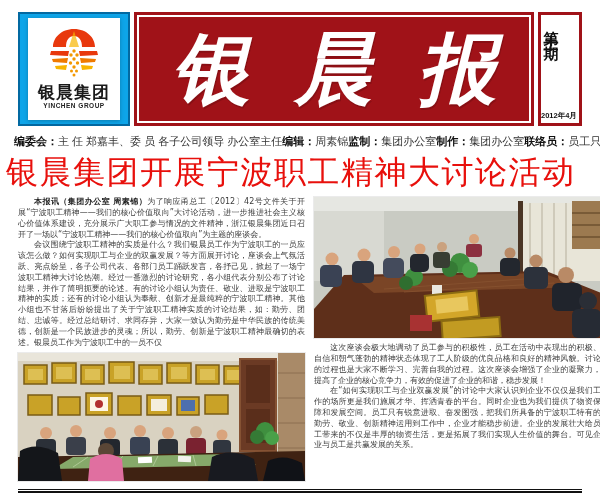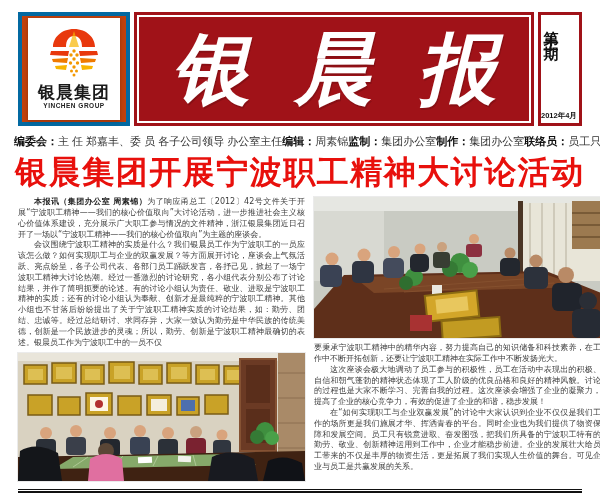--- a/index.html
+++ b/index.html
@@ -1,39 +1,39 @@
 <!DOCTYPE html>
 <html><head>
 <meta charset="utf-8">
 <style>
   * { margin: 0; padding: 0; box-sizing: border-box; }
   html,body { width: 600px; height: 502px; background: #ffffff; overflow: hidden; }
   body { font-family: "Liberation Sans", sans-serif; position: relative; }
 
   
   .masthead { display: flex; align-items: stretch; margin: 12px 18px 0 18px; height: 114px; gap: 4px; }
-  .logo-box { width: 112px; border: 4px solid #0369a1; background: #c2410c; display: flex; align-items: center; justify-content: center; }
+  .logo-box { width: 112px; border: 2px solid #0369a1; background: #0ea5e9; display: flex; align-items: center; justify-content: center; }
   .logo-card { width: 92px; height: 102px; background: #fff; box-shadow: 0 1px 4px rgba(0,0,0,.25); display: flex; flex-direction: column; align-items: center; justify-content: center; }
   .logo-cn { font-family: "DejaVu Serif", serif; font-weight: bold; color: #1a1a1a; font-size: 17px; letter-spacing: 1px; line-height: 1.1; margin-top: 2px; }
   .logo-en { font-size: 6.5px; color: #222; letter-spacing: .5px; font-weight: bold; }
   .title-box { flex: 1; background: #a01218; position: relative; display: flex; align-items: center; }
   .title-inner { position: absolute; inset: 3px; border: 2px solid #ffffff; }
   .title-row { position: relative; width: 100%; display: flex; justify-content: space-between; padding: 0 38px; z-index: 2; }
   .title-char { color: #ffffff; font-family: "DejaVu Serif", serif; font-style: italic; font-weight: bold; font-size: 78px; line-height: 104px; text-shadow: 1px 2px 0 rgba(0,0,0,.15); }
   .issue-box { width: 44px; border: 3px solid #a01218; background: #fff; display: flex; flex-direction: column; align-items: flex-start; justify-content: space-between; padding: 4px 16px 2px 0; }
   .issue-vert { writing-mode: vertical-rl; text-orientation: upright; font-family: "DejaVu Serif", serif; font-weight: bold; color: #111; font-size: 15px; letter-spacing: 5px; }
   .issue-date { font-size: 7.5px; font-weight: bold; color: #111; white-space: nowrap; }
 
   
   .credits { display: flex; justify-content: space-between; margin: 8px 14px 0 14px; white-space: nowrap; }
   .credit-item { font-size: 11px; color: #333; }
   .credit-label { font-weight: bold; color: #111; }
 
   
-  .headline { margin: 6px 6px 0 6px; text-align: center; color: #e8100c; font-weight: 700; font-size: 32px; letter-spacing: 1.5px; line-height: 1.1; font-family: "Liberation Sans", sans-serif; }
+  .headline { margin: 6px 6px 0 6px; text-align: left; color: #e8100c; font-weight: 400; font-size: 32px; letter-spacing: 1.5px; line-height: 1.1; font-family: "Liberation Sans", sans-serif; }
 
   
   .body-area { display: flex; gap: 9px; margin: 7px 18px 0 18px; }
   .col { width: 287px; }
   .article-text { font-size: 8px; line-height: 10.8px; color: #3d3d3d; text-align: justify; font-family: "DejaVu Sans", sans-serif; }
   .article-text p { text-indent: 2em; }
   .article-text p.noindent { text-indent: 0; }
   .lead { font-weight: bold; color: #222; }
   .photo { display: block; margin-top: 5px; box-shadow: 0 0 0 1px rgba(0,0,0,.08); }
   .photo-top { margin-top: 0; margin-bottom: 5px; }
@@ -281,21 +281,20 @@
 
       <g>
         <rect x="112" y="96" width="52" height="26" fill="#d3a629" stroke="#8a6a12" stroke-width="2" transform="rotate(-6 138 109)"></rect>
         <rect x="122" y="101" width="32" height="14" fill="#e8c75e" transform="rotate(-6 138 108)"></rect>
         <rect x="128" y="122" width="58" height="19" fill="#c29b22" stroke="#8a6a12" stroke-width="2" transform="rotate(-4 157 131)"></rect>
         <rect x="96" y="118" width="22" height="16" fill="#a83232"></rect>
       </g>
     </svg>
 
     <div class="article-text">
-      <p class="noindent">要秉承宁波职工精神中的精华内容，努力提高自己的知识储备和科技素养，在工作中不断开拓创新，还要让宁波职工精神在实际工作中不断发扬光大。</p>
       <p>这次座谈会极大地调动了员工参与的积极性，员工在活动中表现出的积极、自信和朝气蓬勃的精神状态体现了工人阶级的优良品格和良好的精神风貌。讨论的过程也是大家不断学习、完善自我的过程。这次座谈会增强了企业的凝聚力，提高了企业的核心竞争力，有效的促进了企业的和谐，稳步发展！</p>
       <p>在“如何实现职工与企业双赢发展”的讨论中大家认识到企业不仅仅是我们工作的场所更是我们施展才华、挥洒青春的平台。同时企业也为我们提供了物资保障和发展空间。员工只有锐意进取、奋发图强，把我们所具备的宁波职工特有的勤劳、敬业、创新精神运用到工作中，企业才能稳步前进。企业的发展壮大给员工带来的不仅是丰厚的物资生活，更是拓展了我们实现人生价值的舞台。可见企业与员工是共赢发展的关系。</p>
     </div>
   </div>
 </div>
 
 <div class="bottom-rule"></div>
 <div class="cut-line"></div>
 
 </body></html>

